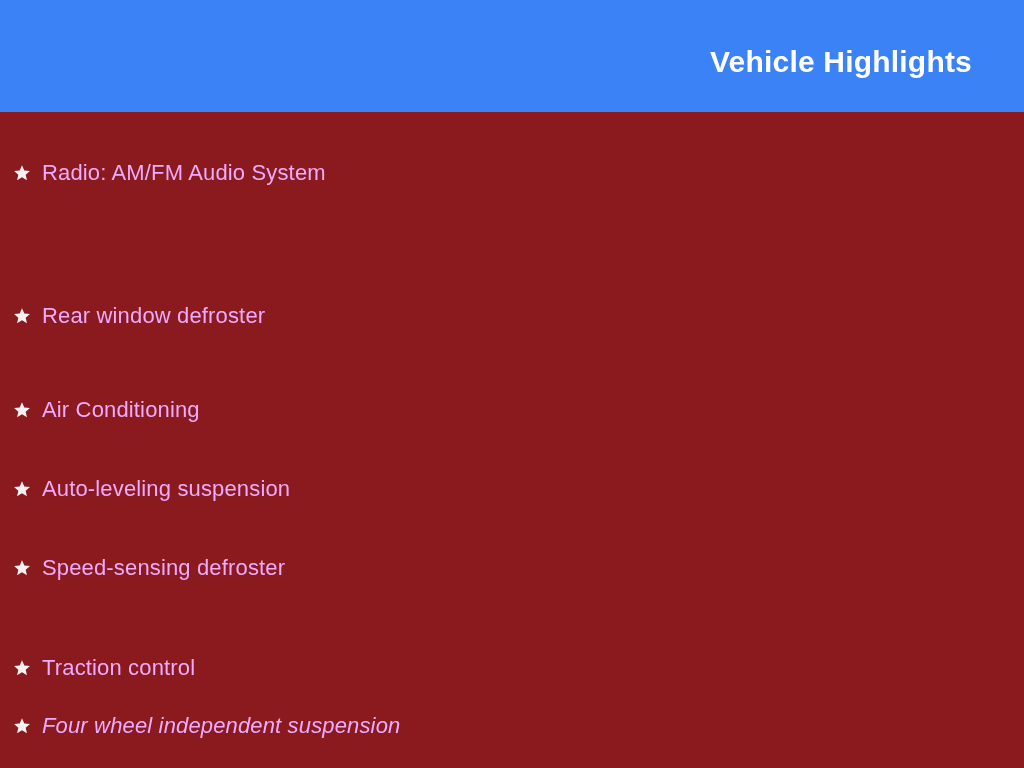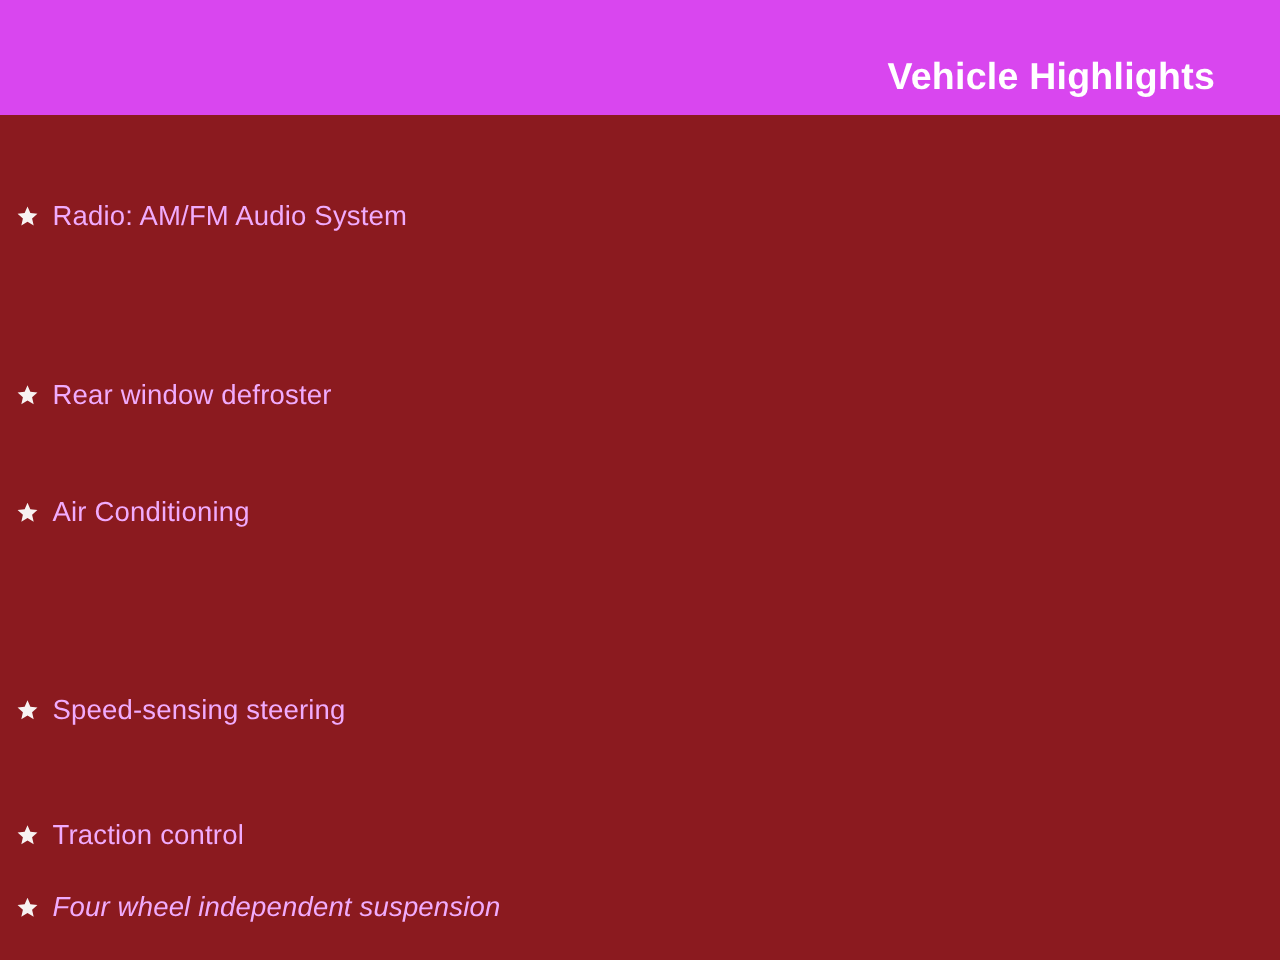--- a/index.html
+++ b/index.html
@@ -19,22 +19,22 @@
     width: 1024px;
     height: 768px;
     background: #8b1a1f;
     overflow: hidden;
   }
   #header-band {
     position: absolute;
     left: 0;
     top: 0;
     width: 1024px;
-    height: 92px;
-    background: #d946ef;
+    height: 112px;
+    background: #3b82f6;
     box-sizing: border-box;
   }
   #slide-title {
     position: absolute;
     right: 52px;
     top: 44px;
     margin: 0;
     font-size: 30px;
     font-weight: bold;
     color: #ffffff;
@@ -123,28 +123,36 @@
 
     <li class="highlight-item i3">
       <span class="bullet-star">
         <svg viewBox="0 0 24 24" aria-hidden="true">
             <polygon fill="#f7f2f2" points="12,1.6 15.05,8.6 22.6,9.3 16.9,14.3 18.6,21.8 12,17.8 5.4,21.8 7.1,14.3 1.4,9.3 8.95,8.6"></polygon>
           </svg>
       </span>
       <span class="highlight-label">Air Conditioning</span>
     </li>
 
+    <li class="highlight-item i4">
+      <span class="bullet-star">
+        <svg viewBox="0 0 24 24" aria-hidden="true">
+            <polygon fill="#f7f2f2" points="12,1.6 15.05,8.6 22.6,9.3 16.9,14.3 18.6,21.8 12,17.8 5.4,21.8 7.1,14.3 1.4,9.3 8.95,8.6"></polygon>
+          </svg>
+      </span>
+      <span class="highlight-label">Auto-leveling suspension</span>
+    </li>
 
     <li class="highlight-item i5">
       <span class="bullet-star">
         <svg viewBox="0 0 24 24" aria-hidden="true">
             <polygon fill="#f7f2f2" points="12,1.6 15.05,8.6 22.6,9.3 16.9,14.3 18.6,21.8 12,17.8 5.4,21.8 7.1,14.3 1.4,9.3 8.95,8.6"></polygon>
           </svg>
       </span>
-      <span class="highlight-label">Speed-sensing steering</span>
+      <span class="highlight-label">Speed-sensing defroster</span>
     </li>
 
     <li class="highlight-item i6">
       <span class="bullet-star">
         <svg viewBox="0 0 24 24" aria-hidden="true">
             <polygon fill="#f7f2f2" points="12,1.6 15.05,8.6 22.6,9.3 16.9,14.3 18.6,21.8 12,17.8 5.4,21.8 7.1,14.3 1.4,9.3 8.95,8.6"></polygon>
           </svg>
       </span>
       <span class="highlight-label">Traction control</span>
     </li>

